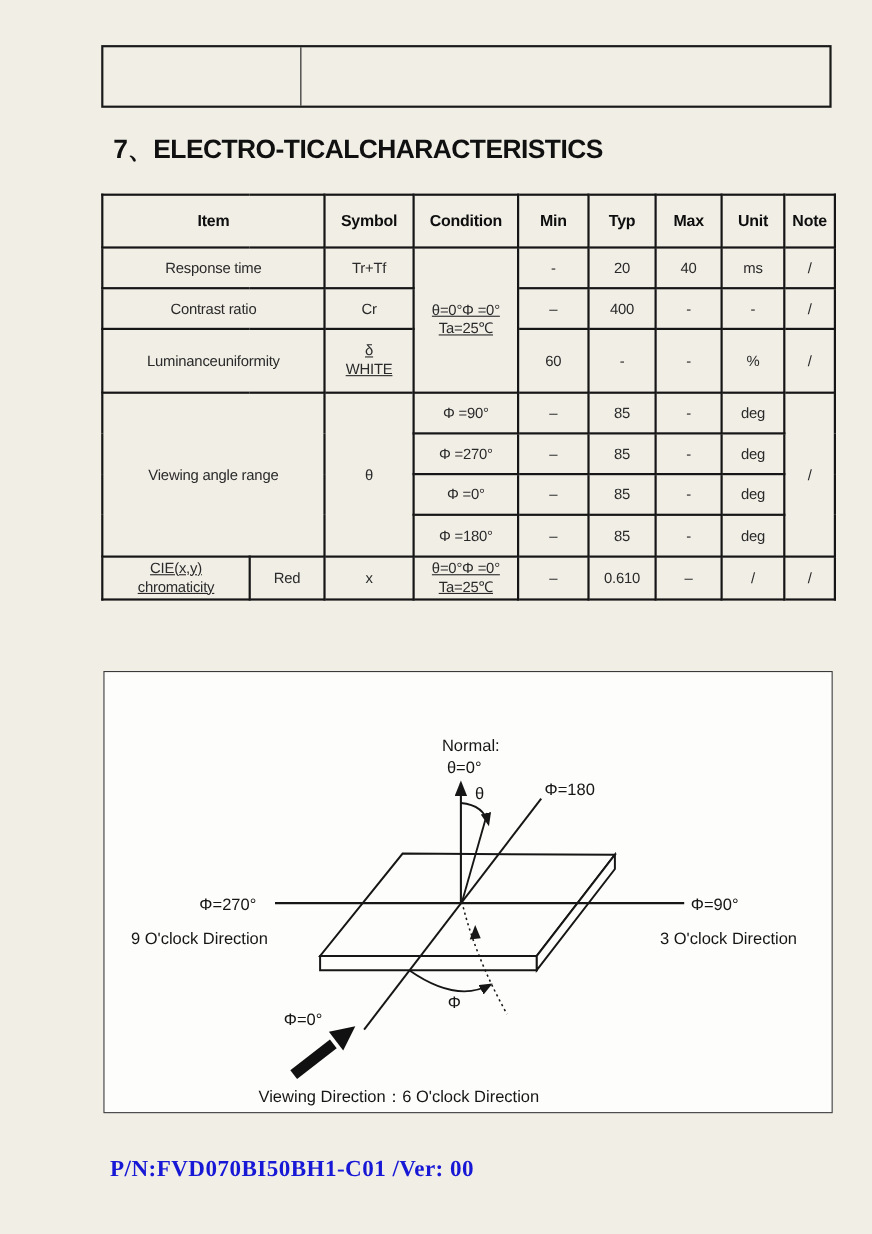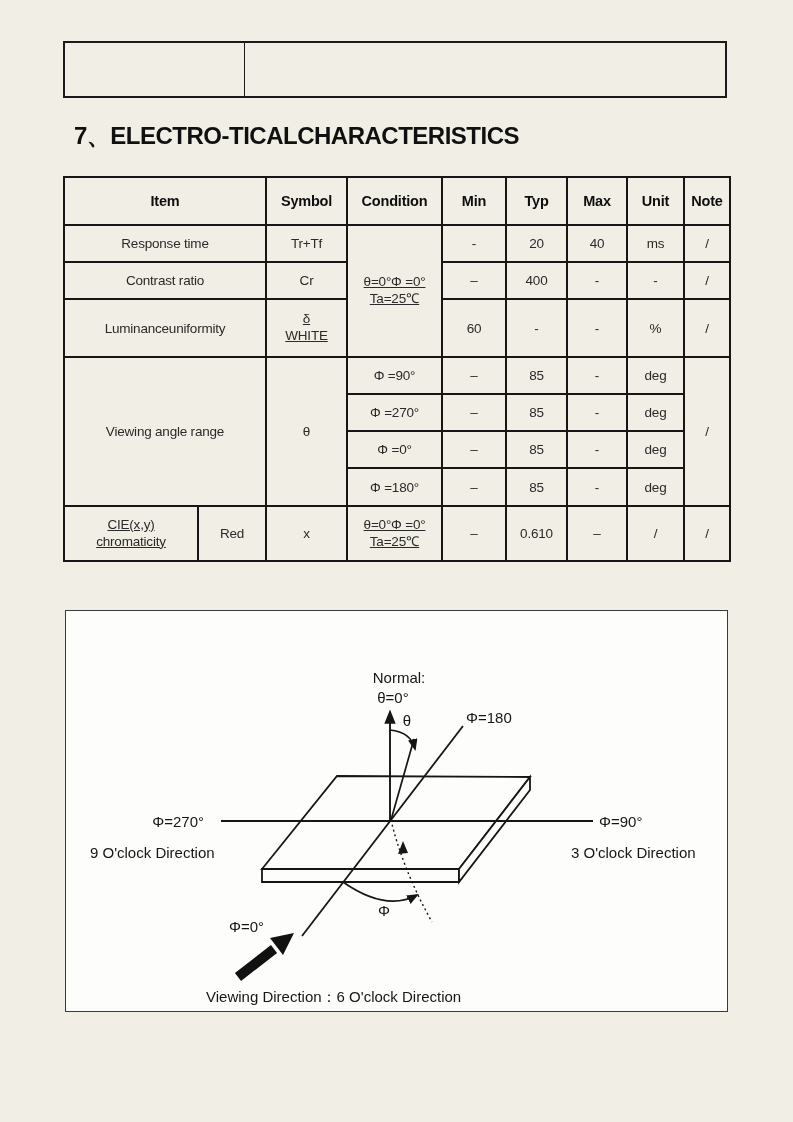--- a/index.html
+++ b/index.html
@@ -4,21 +4,21 @@
 <style>
   html,body{margin:0;padding:0;}
   body{
     width:793px;height:1122px;
     background:#f1eee6;
     font-family:"Liberation Sans", sans-serif;
     position:relative;
     color:#1f1f1f;
     overflow:hidden;
   }
-  .page{position:absolute;inset:0;}
+  .page{position:absolute;inset:0;margin-left:29px;}
 
   
   .top-table{
     position:absolute;left:63px;top:41px;width:664px;height:57px;
     border:2px solid #1a1a1a;box-sizing:border-box;display:flex;
   }
   .top-table .cell-l{width:180px;border-right:1px solid #1a1a1a;box-sizing:border-box;}
   .top-table .cell-r{flex:1;}
 
   
@@ -161,21 +161,21 @@
       <td>-</td>
       <td>deg</td>
     </tr>
     <tr style="height:38px">
       <td>Φ =180°</td>
       <td>–</td>
       <td>85</td>
       <td>-</td>
       <td>deg</td>
     </tr>
-    <tr style="height:55px">
+    <tr style="height:39px">
       <td class="two-line">
         <span>CIE(x,y)</span>
         <span>chromaticity</span>
       </td>
       <td>Red</td>
       <td>x</td>
       <td class="two-line">
         <span>θ=0°Φ =0°</span>
         <span>Ta=25℃</span>
       </td>
@@ -230,14 +230,15 @@
       <text x="533" y="216" font-size="15" text-anchor="start">Φ=90°</text>
       <text x="24" y="247" font-size="15" text-anchor="start">9 O'clock Direction</text>
       <text x="505" y="247" font-size="15" text-anchor="start">3 O'clock Direction</text>
       <text x="163" y="321" font-size="15" text-anchor="start">Φ=0°</text>
       <text x="318" y="305" font-size="15" text-anchor="middle">Φ</text>
       <text x="140" y="391" font-size="15" text-anchor="start">Viewing Direction：6 O'clock Direction</text>
     </svg>
 
   </div>
 
+  <div class="footer-pn">P/N:FVD070BI50BH1-C01 /Ver: 00</div>
 
 </div>
 
 </body></html>

